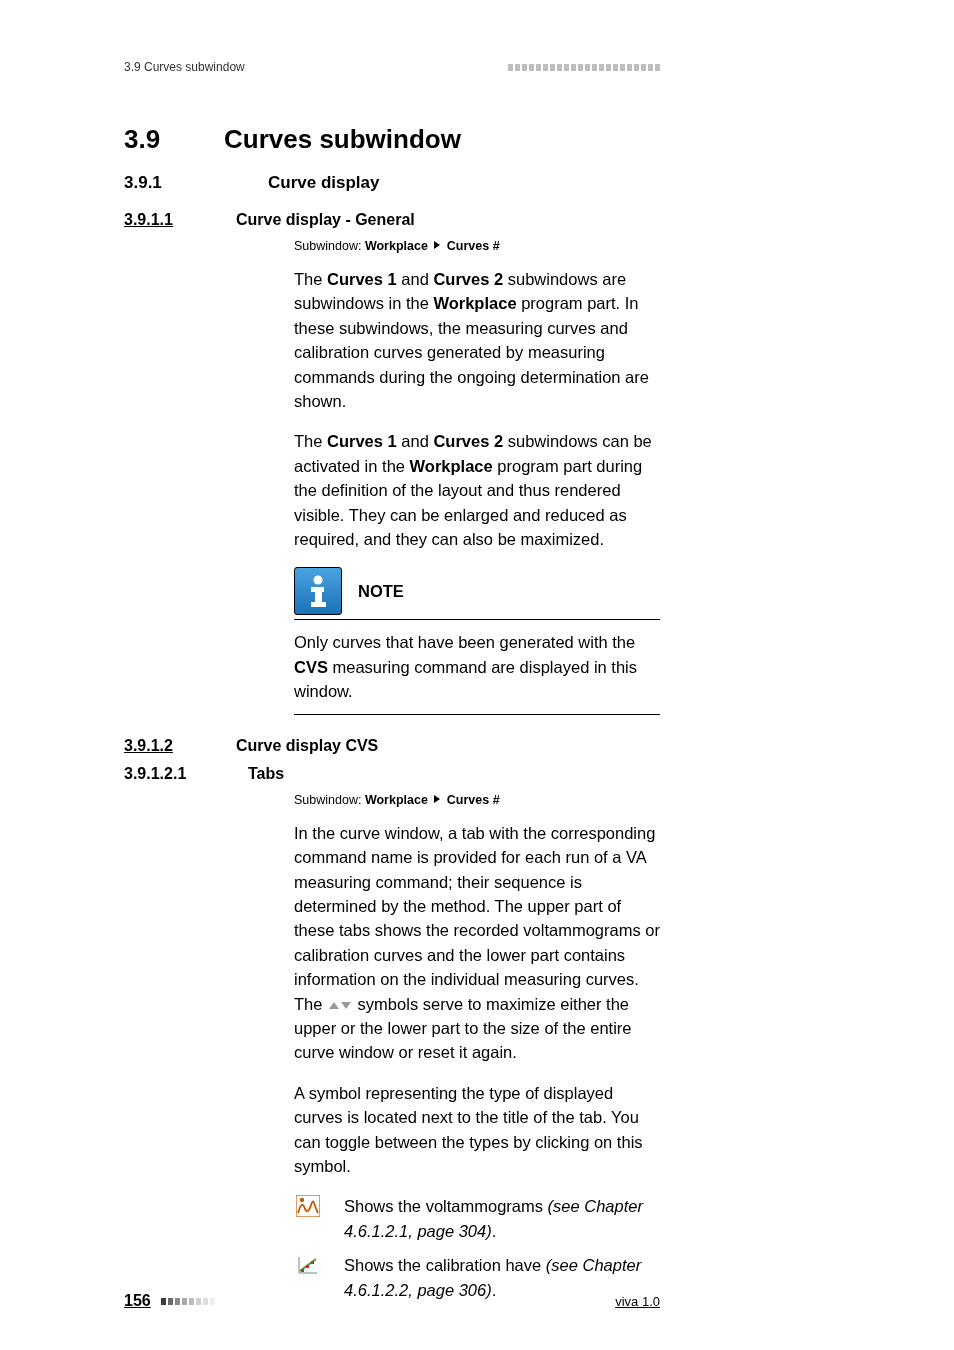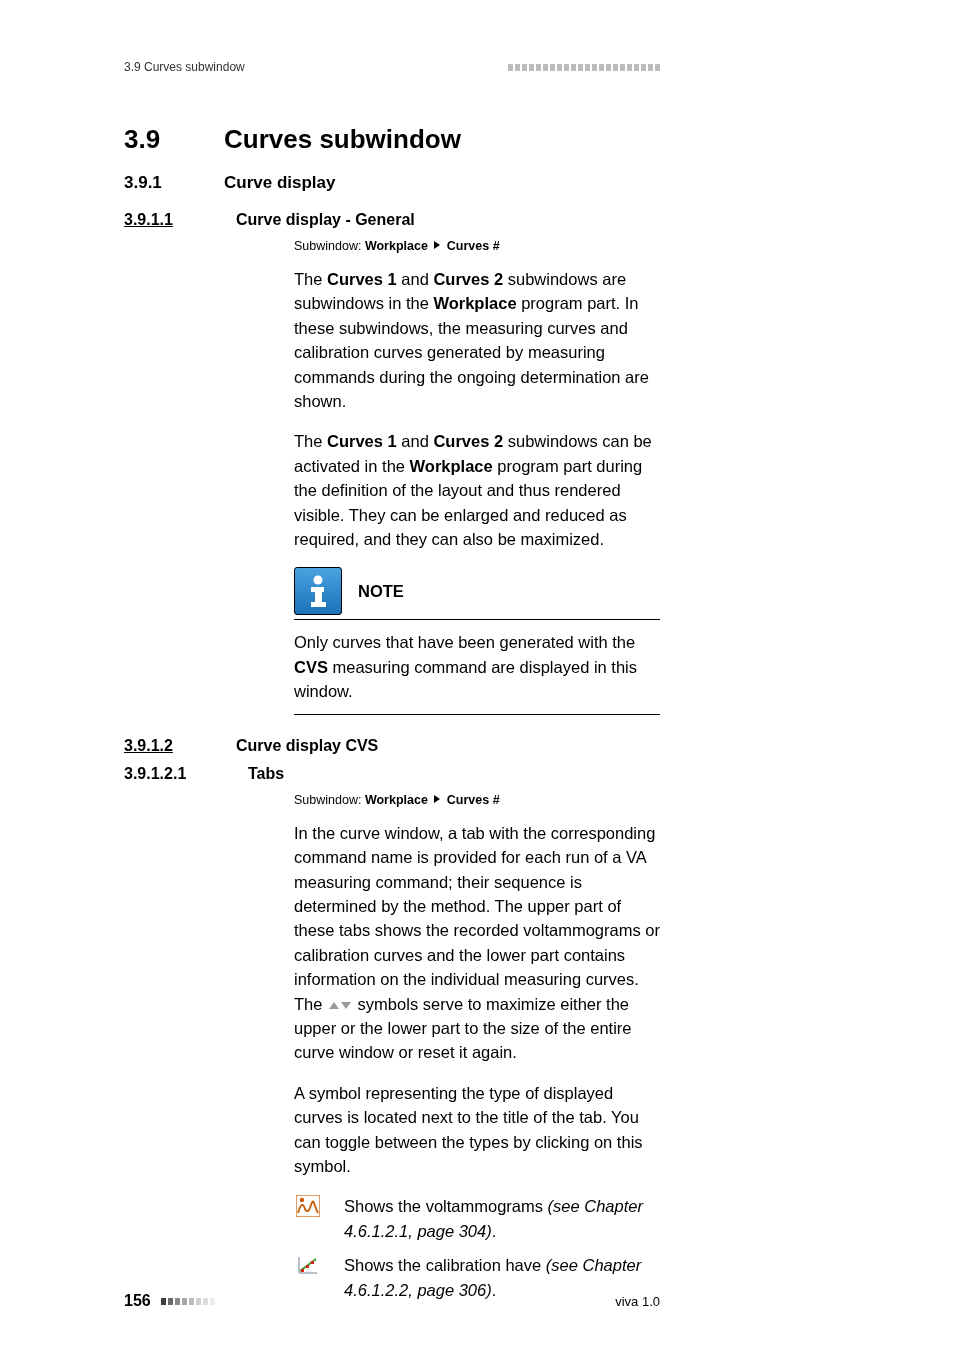--- a/index.html
+++ b/index.html
@@ -43,20 +43,21 @@
     font-weight: 800;
     margin: 0 0 18px 0;
     display: flex;
   }
   h1.sec .num { width: 100px; flex: 0 0 100px; }
   h2.sub {
     font-size: 17px;
     font-weight: 800;
     margin: 0 0 18px 0;
     display: flex;
+    gap: 44px;
   }
   h2.sub .num { width: 100px; flex: 0 0 100px; }
   h3.subsub {
     font-size: 16px;
     font-weight: 800;
     margin: 0 0 10px 0;
     display: flex;
   }
   h3.subsub .num { width: 112px; flex: 0 0 112px; text-decoration: underline; }
   h4.lvl4 {
@@ -162,20 +163,21 @@
   
   .ftr {
     position: absolute;
     left: 124px;
     right: 118px;
     bottom: 40px;
     display: flex;
     justify-content: space-between;
     align-items: center;
     font-size: 13px;
+    text-decoration: underline;
   }
   .ftr-left { display: flex; align-items: center; gap: 10px; }
   .ftr-pg { font-size: 16px; font-weight: 800; }
   .ftr-ticks { display: flex; gap: 2px; }
   .ftr-ticks .tk { width: 5px; height: 7px; }
 </style>
 </head>
 <body>
 
 <div class="page">

